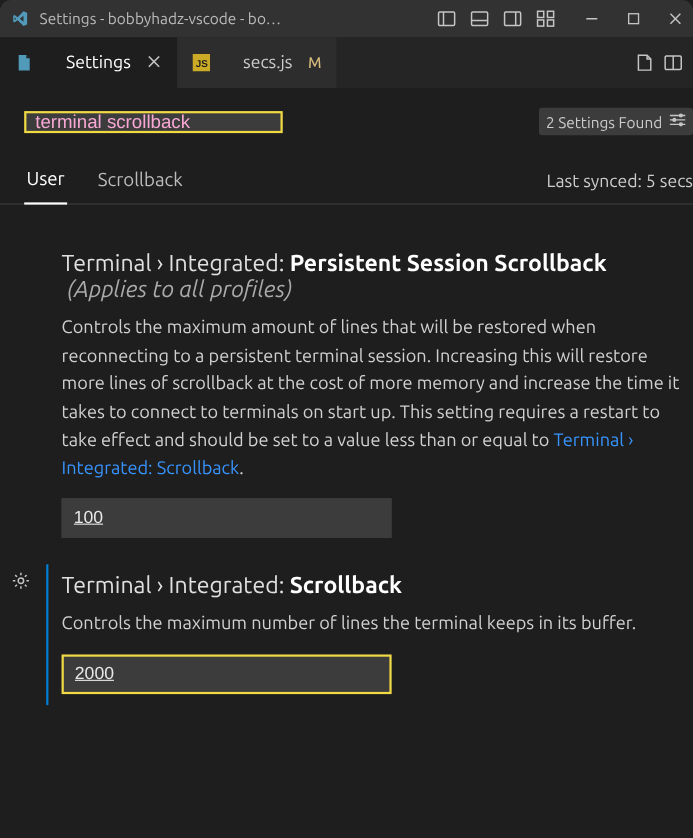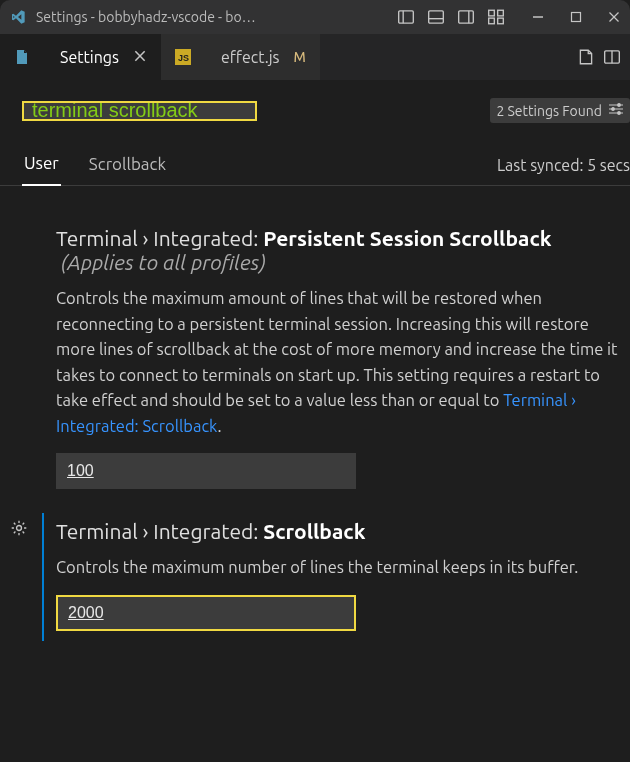--- a/index.html
+++ b/index.html
@@ -70,22 +70,22 @@
   .search-area {
     display:flex;
     align-items:center;
     padding: 18px 0 0 22px;
   }
   .search-input {
     width: 235px;
     height: 20px;
     border: 2px solid #f0d942;
     background: #3c3c3c;
-    color: #84cc16;
-    font-size: 20px;
+    color: #f9a8d4;
+    font-size: 17px;
     padding: 0 8px;
     outline: none;
   }
   .settings-count {
     margin-left: auto;
     display:flex;
     align-items:center;
     gap:6px;
     background:#3c3c3c;
     padding:4px 6px;
@@ -251,21 +251,21 @@
         </svg>
     </span>
   </div>
   <div class="tab inactive">
     <span class="file-icon">
       <svg width="16" height="16" viewBox="0 0 16 16">
           <rect width="16" height="16" fill="#cbaa25"></rect>
           <text x="3" y="12" font-size="9" font-family="Arial" font-weight="bold" fill="#1e1e1e">JS</text>
         </svg>
     </span>
-    <span>effect.js</span>
+    <span>secs.js</span>
     <span class="mod">M</span>
   </div>
   <div class="spacer"></div>
   <div class="actions">
     <span class="icon-btn">
       <svg width="18" height="18" viewBox="0 0 16 16" fill="none" stroke="#c5c5c5" stroke-width="1.2">
           <path d="M3 2h7l3 3v9H3z"></path>
           <path d="M10 2v3h3"></path>
         </svg>
     </span>

